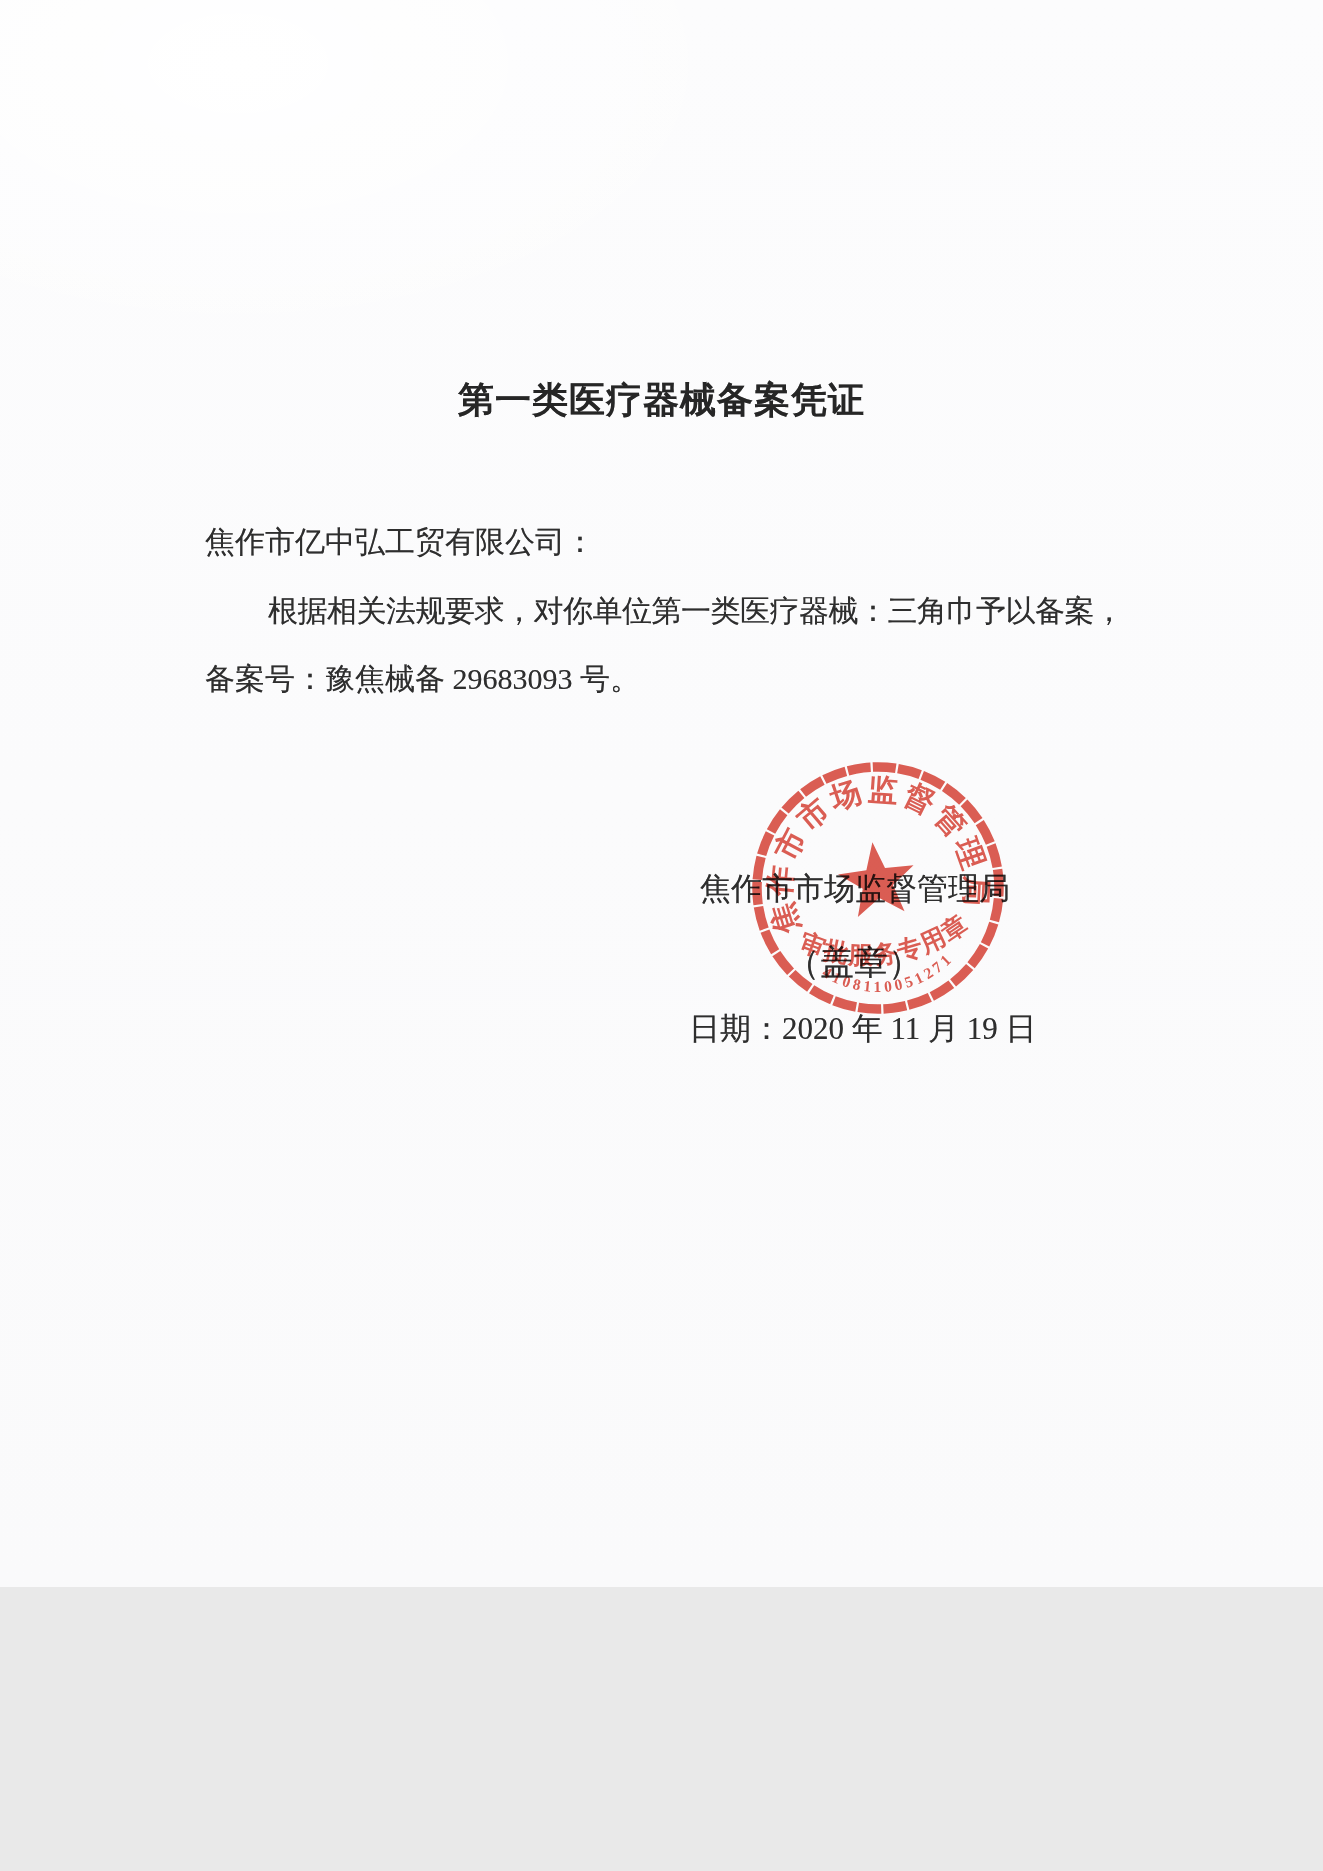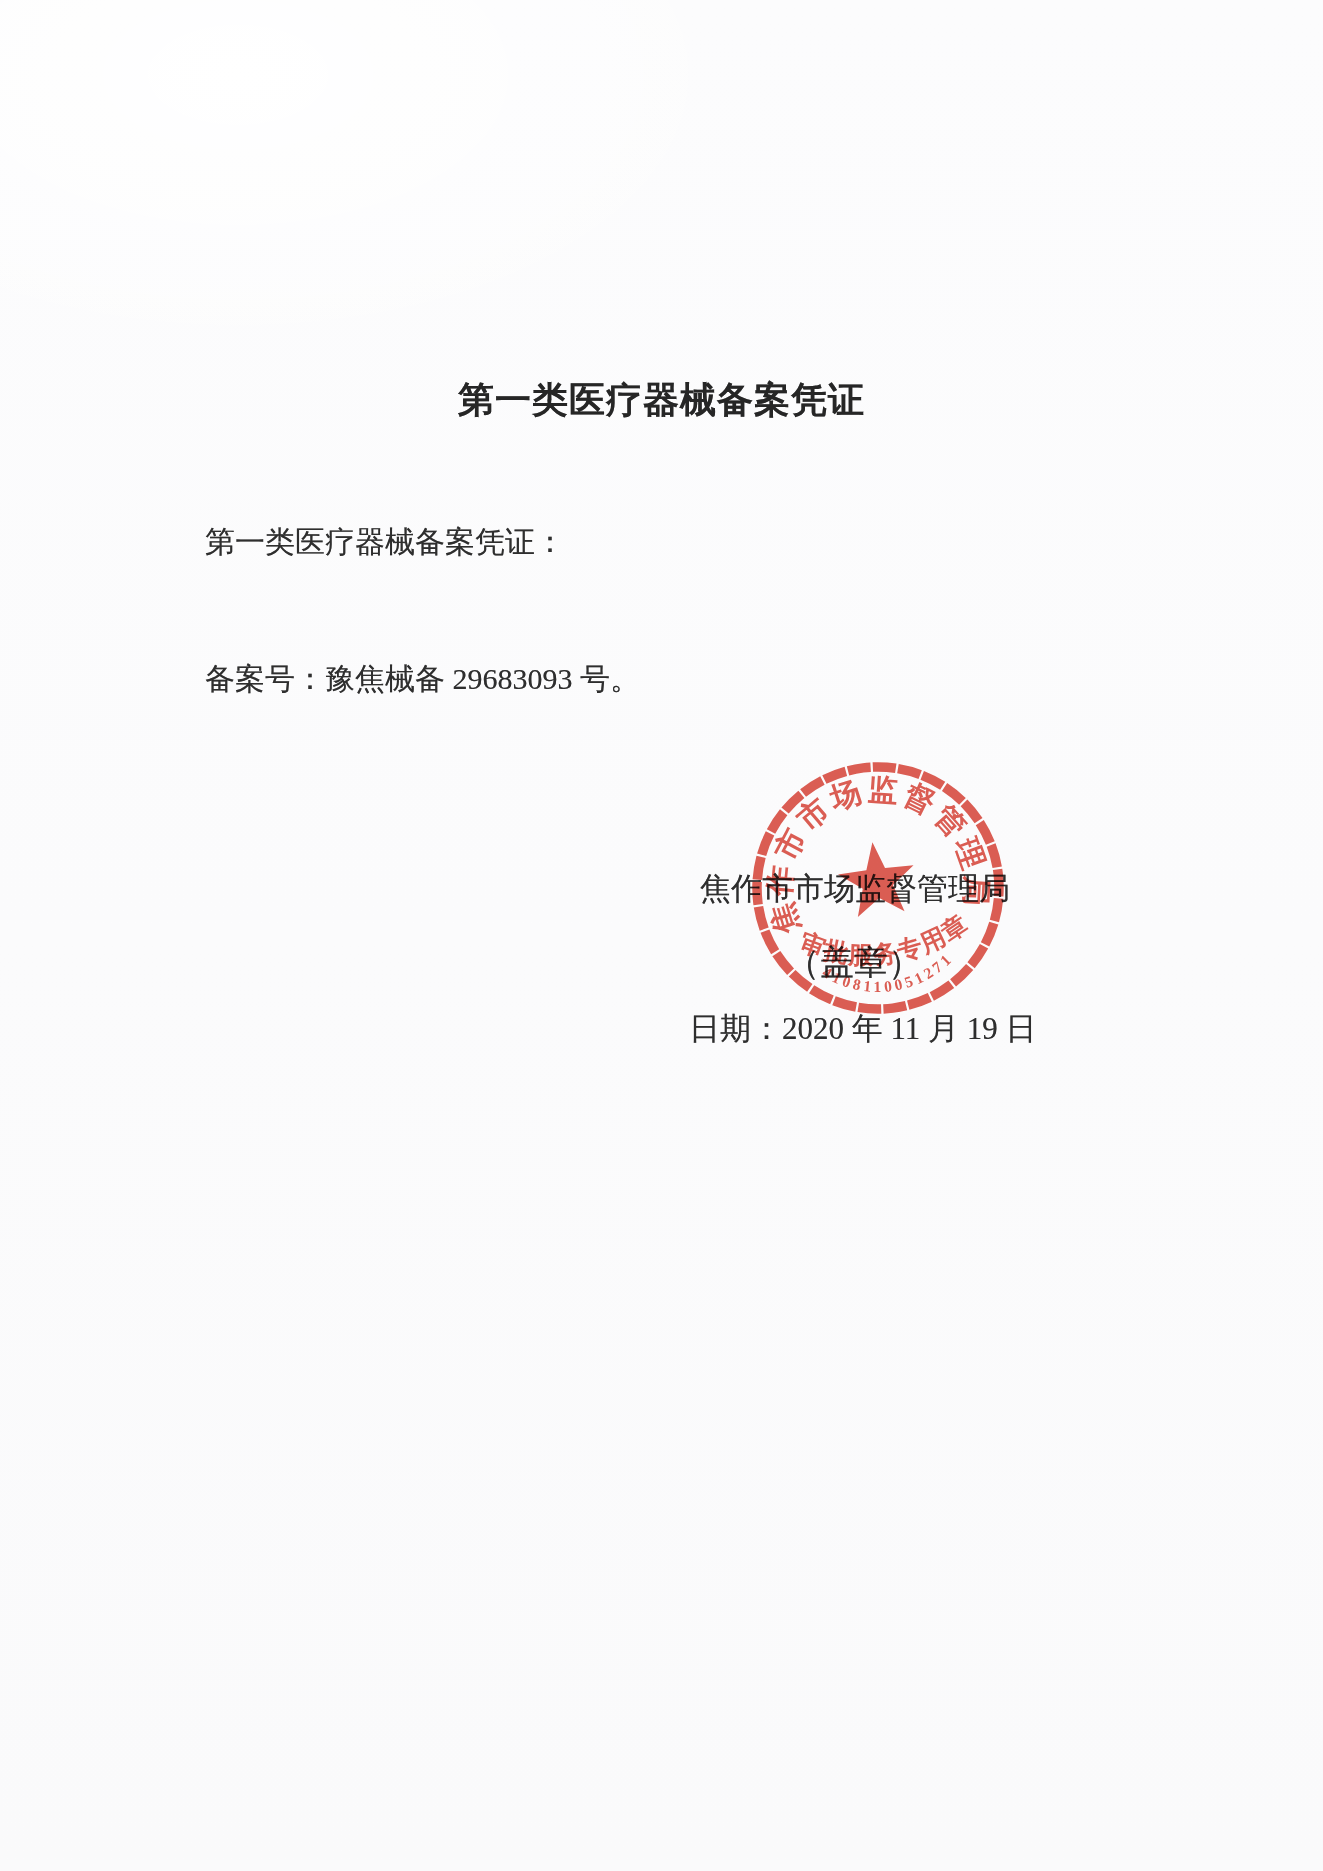--- a/index.html
+++ b/index.html
@@ -3,21 +3,21 @@
 <meta charset="utf-8">
 <style>
   html, body {
     margin: 0;
     padding: 0;
     background: #e9e9e9;
   }
   .page {
     position: relative;
     width: 1323px;
-    height: 1871px;
+    height: 1587px;
     margin: 0 auto;
     background:
       radial-gradient(ellipse 900px 500px at 18% 4%, #ffffff 0%, rgba(255,255,255,0) 60%),
       linear-gradient(180deg, #fcfcfd 0%, #fbfbfc 50%, #fafafb 100%);
     overflow: hidden;
     font-family: "Liberation Serif", "DejaVu Serif", serif;
     color: #2b2b2b;
   }
   .doc-title {
     position: absolute;
@@ -63,22 +63,23 @@
     font-weight: bold;
   }
 </style>
 </head>
 <body>
 
 <div class="page">
 
   <h1 class="doc-title">第一类医疗器械备案凭证</h1>
 
-  <p class="text-line addressee">第一类医疗器械备案凭证：</p>
+  <p class="text-line addressee">焦作市亿中弘工贸有限公司：</p>
 
+  <p class="text-line body-line-1">根据相关法规要求，对你单位第一类医疗器械：三角巾予以备案，</p>
 
   <p class="text-line body-line-2">备案号：豫焦械备 29683093 号。</p>
 
   <div class="text-line sig-agency">焦作市市场监督管理局</div>
 
   <div class="text-line sig-seal-note">（盖章）</div>
 
   <div class="text-line sig-date">日期：2020 年 11 月 19 日</div>
 
   <div class="stamp">

